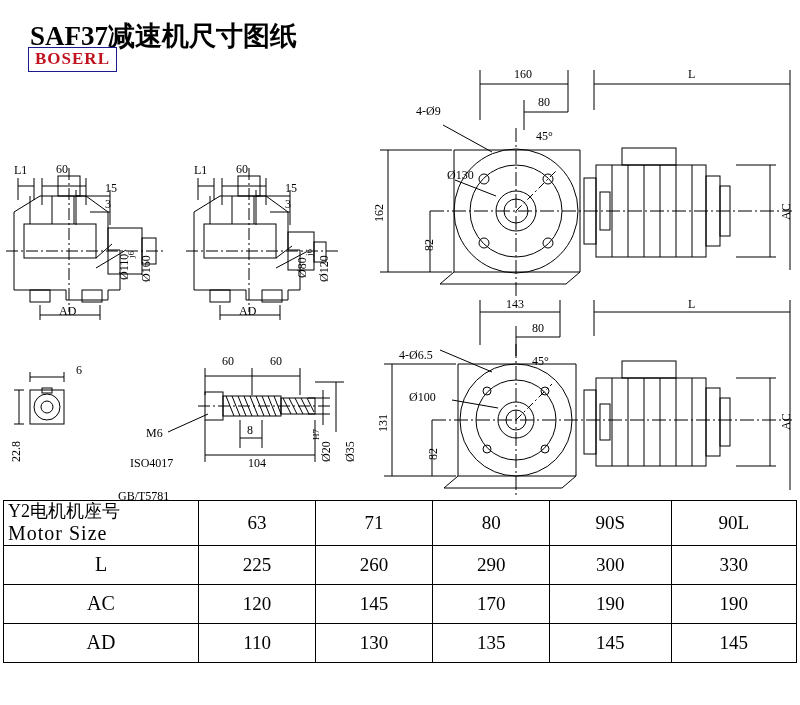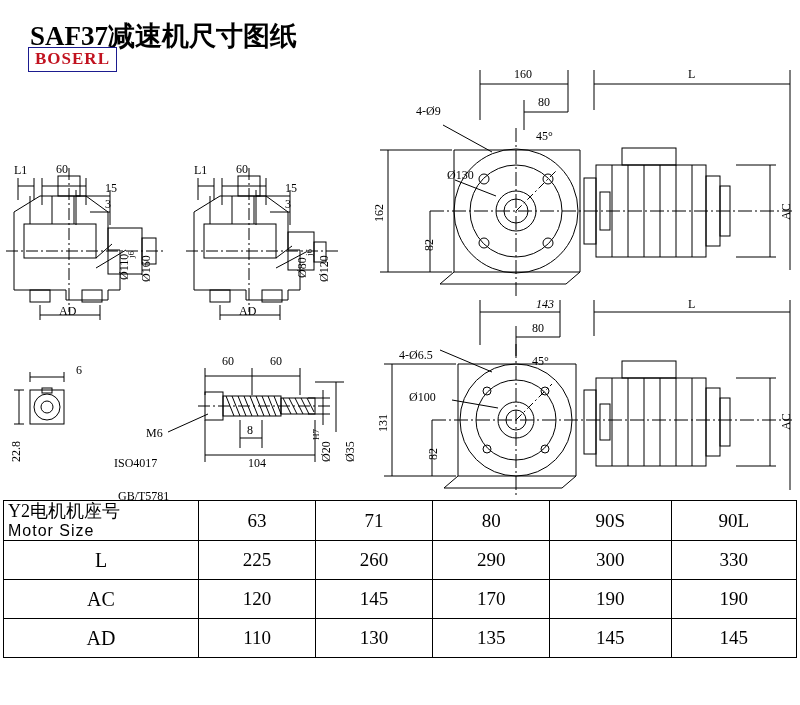--- a/index.html
+++ b/index.html
@@ -69,21 +69,21 @@
     padding-left:4px;
     line-height:1.15;
     font-size:18px;
   }
   .spec-table td.row-label{
     width:190px;
     text-align:center;
     font-size:20px;
   }
   .hd1{display:block;font-family:"Liberation Serif",serif;}
-  .hd2{display:block;font-family:Liberation Sans, sans-serif;font-size:16px;letter-spacing:1px;}
+  .hd2{display:block;font-family:Liberation Serif, serif;font-size:20px;letter-spacing:1px;}
 
   svg{position:absolute;left:0;top:0;}
 </style>
 </head>
 <body>
 
 <div class="page">
 
   <div class="title">SAF37减速机尺寸图纸</div>
   <div class="logo-box">BOSERL</div>
@@ -331,38 +331,38 @@
   <div class="lbl vert" style="left:318px;top:282px;">Ø120</div>
   <div class="lbl" style="left:239px;top:305px;">AD</div>
 
   <div class="lbl" style="left:76px;top:364px;">6</div>
   <div class="lbl vert" style="left:10px;top:462px;">22.8</div>
 
   <div class="lbl" style="left:222px;top:355px;">60</div>
   <div class="lbl" style="left:270px;top:355px;">60</div>
   <div class="lbl" style="left:146px;top:427px;">M6</div>
   <div class="lbl" style="left:118px;top:442px;margin-top:48px;">GB/T5781</div>
-  <div class="lbl" style="left:114px;top:457px;">ISO4017</div>
+  <div class="lbl" style="left:130px;top:457px;">ISO4017</div>
   <div class="lbl" style="left:247px;top:424px;">8</div>
   <div class="lbl" style="left:248px;top:457px;">104</div>
   <div class="lbl vert" style="left:320px;top:462px;">Ø20</div>
   <div class="lbl sm vert" style="left:312px;top:440px;font-size:9px;">H7</div>
   <div class="lbl vert" style="left:344px;top:462px;">Ø35</div>
 
   <div class="lbl" style="left:514px;top:68px;">160</div>
   <div class="lbl" style="left:538px;top:96px;">80</div>
   <div class="lbl" style="left:688px;top:68px;">L</div>
   <div class="lbl" style="left:416px;top:105px;">4-Ø9</div>
   <div class="lbl" style="left:536px;top:130px;">45°</div>
   <div class="lbl" style="left:411px;top:169px;margin-left:36px;">Ø130</div>
   <div class="lbl vert" style="left:373px;top:222px;">162</div>
   <div class="lbl vert" style="left:423px;top:251px;">82</div>
   <div class="lbl vert" style="left:780px;top:220px;">AC</div>
 
-  <div class="lbl" style="left:536px;top:298px;font-style:italic;">143</div>
+  <div class="lbl" style="left:506px;top:298px;">143</div>
   <div class="lbl" style="left:532px;top:322px;">80</div>
   <div class="lbl" style="left:688px;top:298px;">L</div>
   <div class="lbl" style="left:399px;top:349px;">4-Ø6.5</div>
   <div class="lbl" style="left:532px;top:355px;">45°</div>
   <div class="lbl" style="left:409px;top:391px;">Ø100</div>
   <div class="lbl vert" style="left:377px;top:432px;">131</div>
   <div class="lbl vert" style="left:427px;top:460px;">82</div>
   <div class="lbl vert" style="left:780px;top:430px;">AC</div>
 
   <table class="spec-table">

